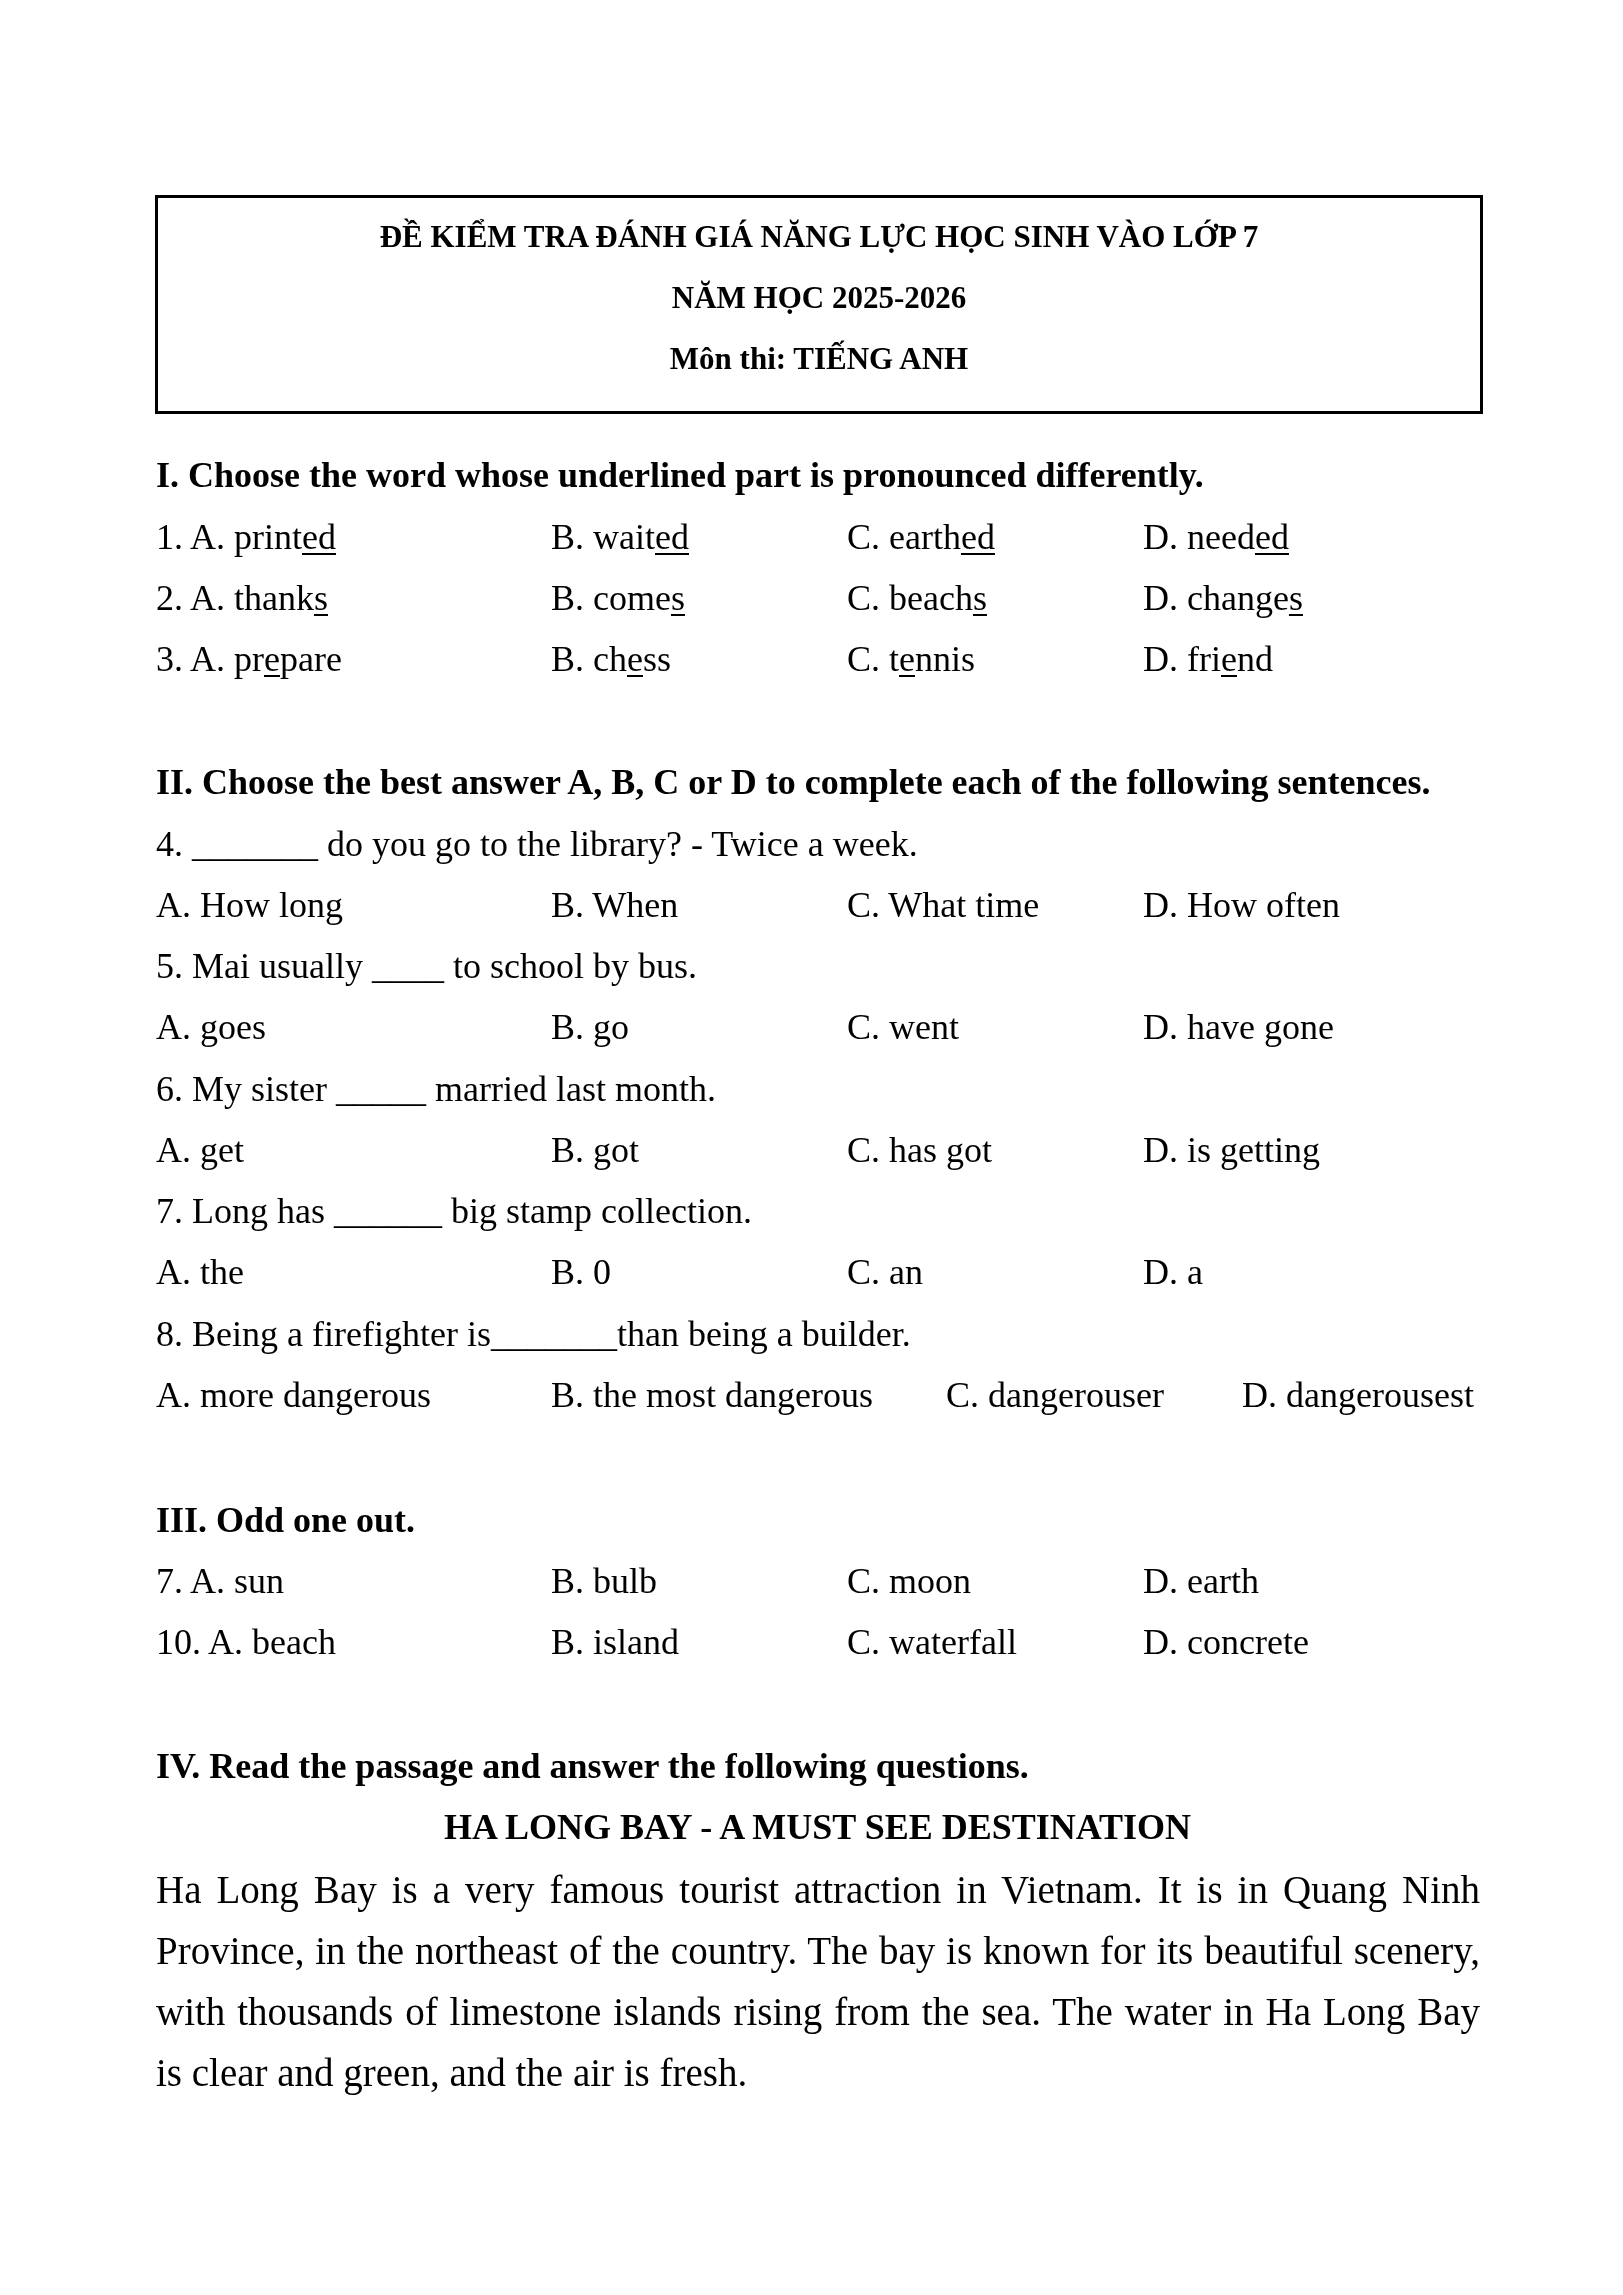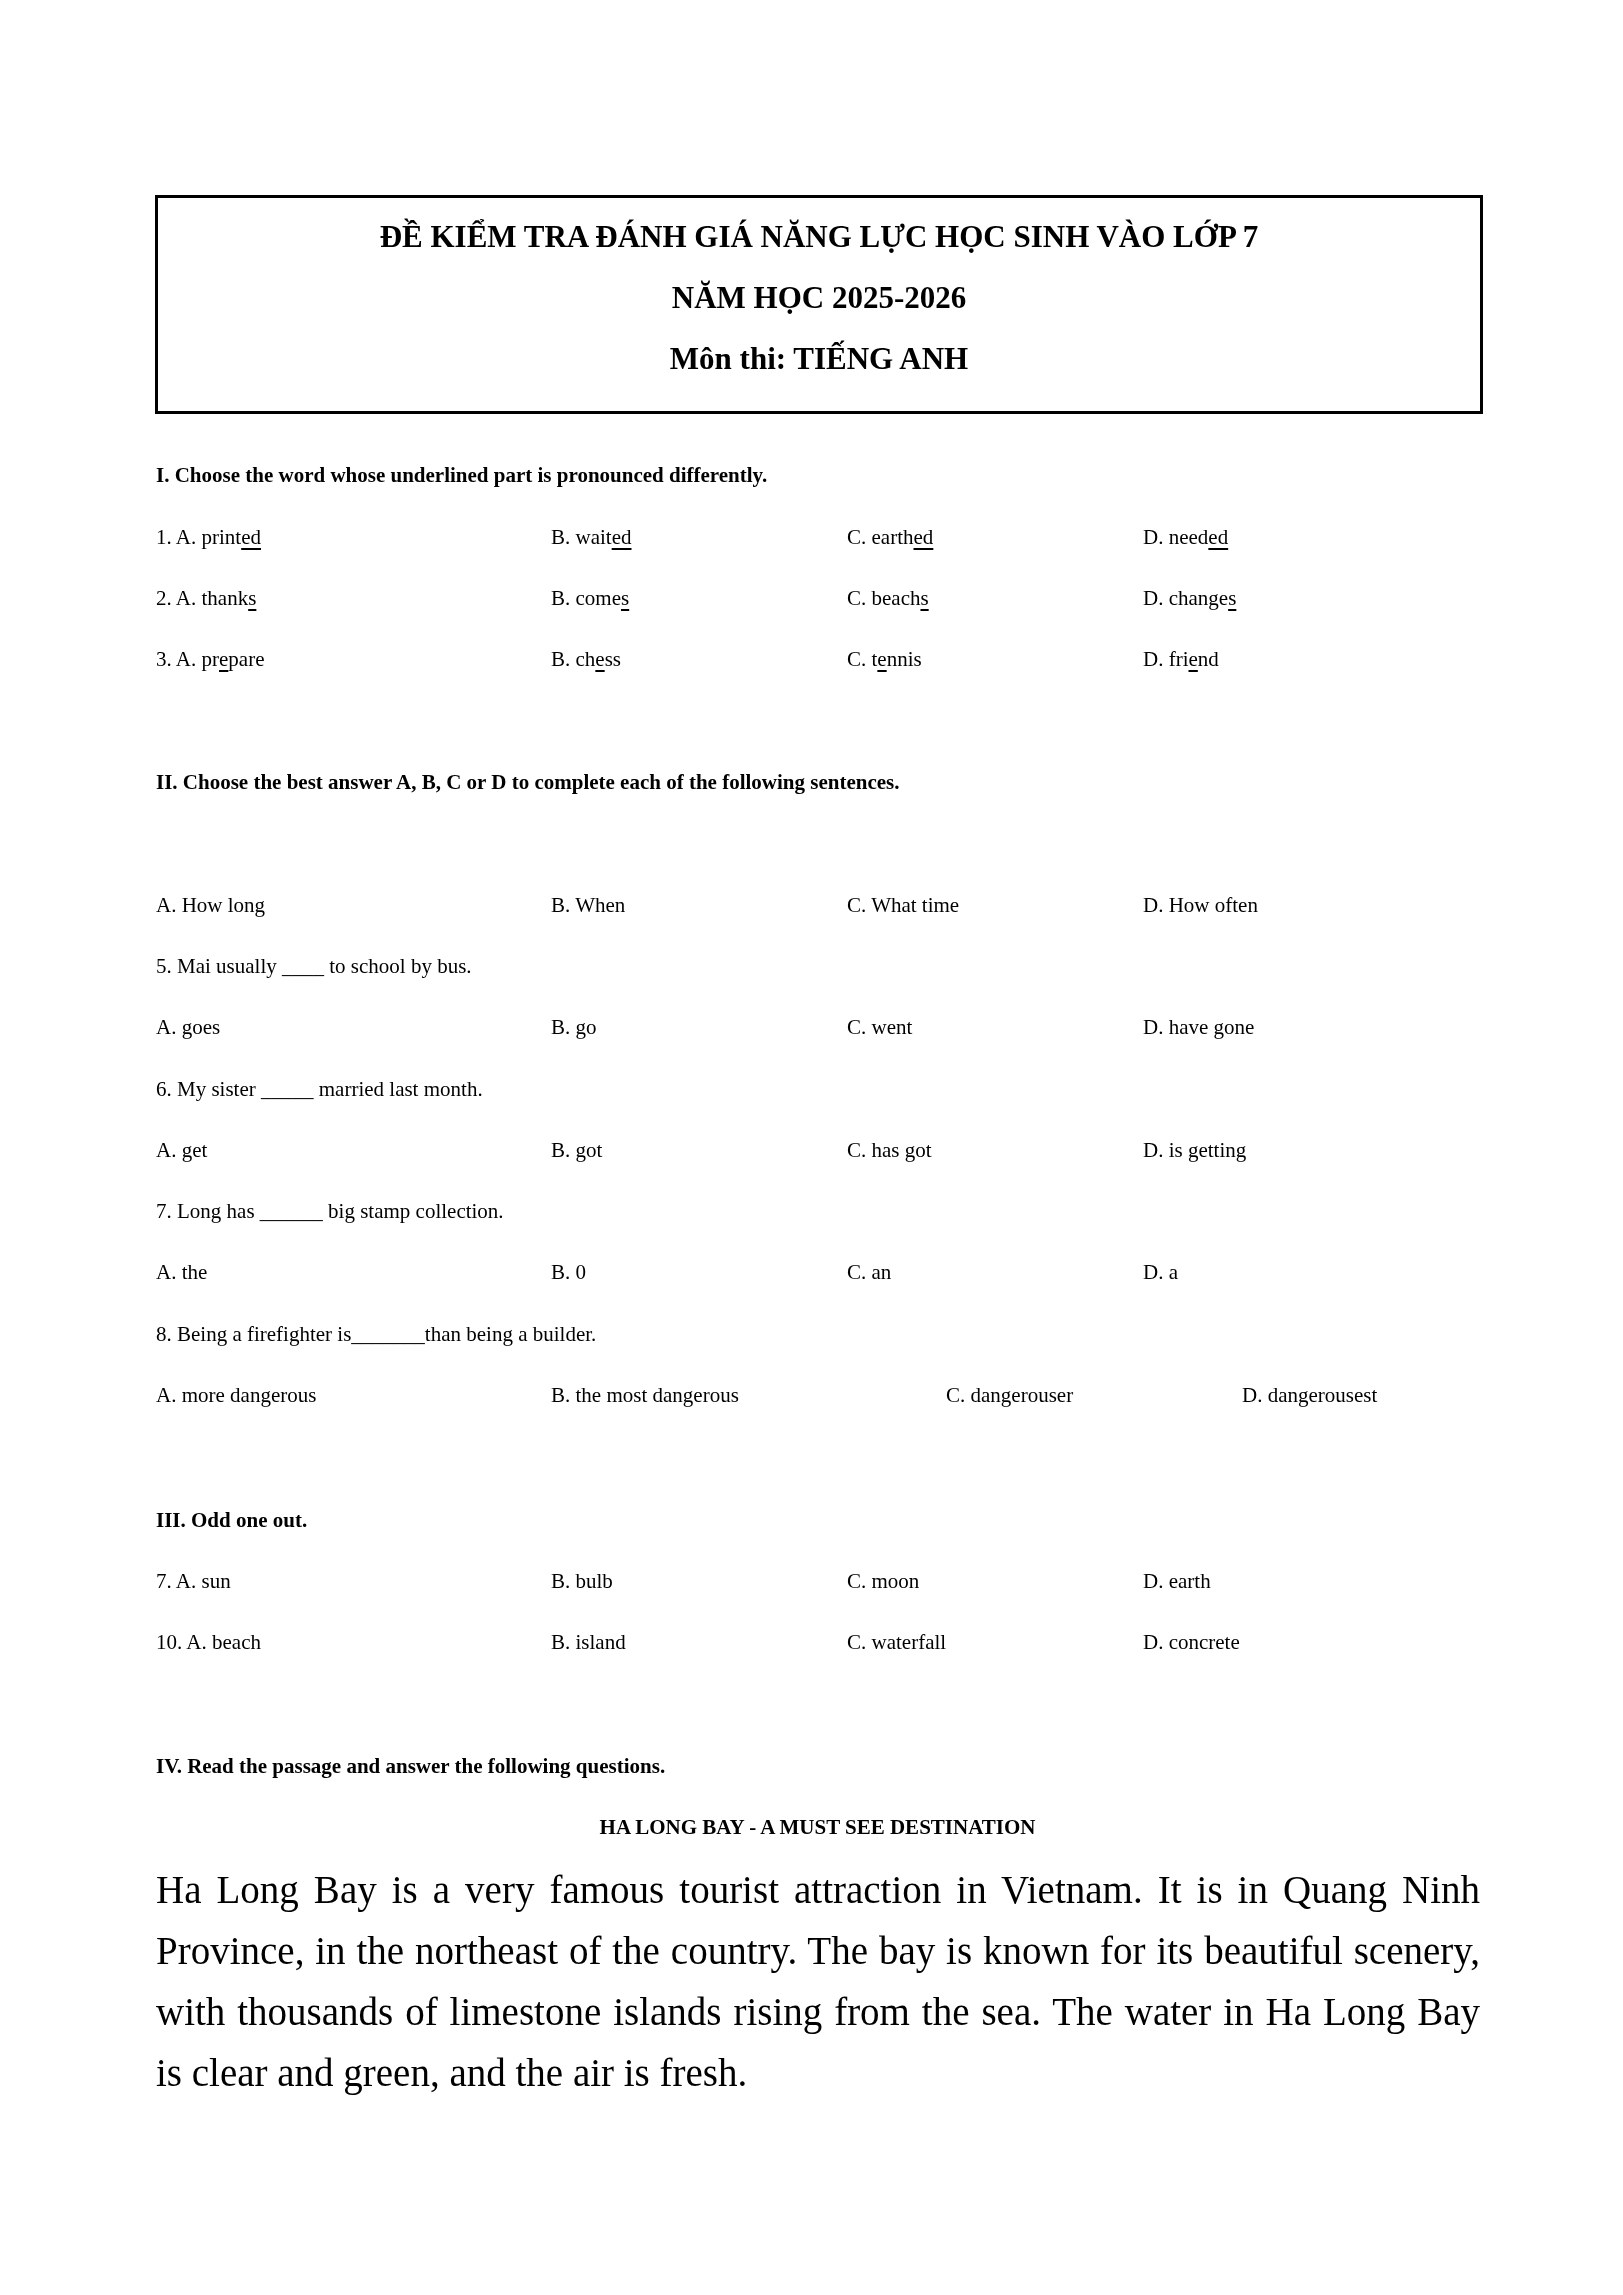--- a/index.html
+++ b/index.html
@@ -3,21 +3,21 @@
 <meta charset="utf-8">
 <style>
   html, body { margin: 0; padding: 0; background: #ffffff; }
   body { width: 1623px; height: 2295px; position: relative; overflow: hidden;
          font-family: "Liberation Serif", "DejaVu Serif", serif; color: #000; }
   .page { position: absolute; left: 0; top: 0; width: 1357px; height: 2295px; }
   .header-box { position: absolute; left: 155px; top: 195px; width: 1322px; height: 213px;
                 border: 3.1px solid #000; box-sizing: content-box; }
   .hline { position: absolute; left: 0; right: 0; text-align: center; font-weight: bold;
            font-size: 31px; line-height: 38px; }
-  .line { position: absolute; font-size: 21px; line-height: 38px; white-space: nowrap; font-family: Liberation Serif, serif; }
+  .line { position: absolute; font-size: 36px; line-height: 38px; white-space: nowrap; font-family: Liberation Serif, serif; }
   .bold { font-weight: bold; }
   .center { left: 155px; width: 1325px; text-align: center; }
   u { text-decoration: underline; text-decoration-thickness: 2.4px; text-underline-offset: 3.9px; }
   .para { position: absolute; left: 156px; width: 1324px; font-size: 39px; line-height: 61px;
           text-align: justify; }
 </style>
 </head>
 <body>
 
 <div class="page">
@@ -40,20 +40,21 @@
   <div class="line" style="left:847px; top:579px"><span>C.</span> <span>beach</span><u>s</u><span></span></div>
   <div class="line" style="left:1143px; top:579px"><span>D.</span> <span>change</span><u>s</u><span></span></div>
 
   <div class="line" style="left:156px; top:640px"><span>3.</span> <span>A.</span> <span>pr</span><u>e</u><span>pare</span></div>
   <div class="line" style="left:551px; top:640px"><span>B.</span> <span>ch</span><u>e</u><span>ss</span></div>
   <div class="line" style="left:847px; top:640px"><span>C.</span> <span>t</span><u>e</u><span>nnis</span></div>
   <div class="line" style="left:1143px; top:640px"><span>D.</span> <span>fri</span><u>e</u><span>nd</span></div>
 
   <div class="line bold" style="left:156px; top:763px">II. Choose the best answer A, B, C or D to complete each of the following sentences.</div>
 
+  <div class="line" style="left:156px; top:825px">4. _______ do you go to the library? - Twice a week.</div>
   <div class="line" style="left:156px; top:886px">A. How long</div>
   <div class="line" style="left:551px; top:886px">B. When</div>
   <div class="line" style="left:847px; top:886px">C. What time</div>
   <div class="line" style="left:1143px; top:886px">D. How often</div>
 
   <div class="line" style="left:156px; top:947px">5. Mai usually ____ to school by bus.</div>
   <div class="line" style="left:156px; top:1008px">A. goes</div>
   <div class="line" style="left:551px; top:1008px">B. go</div>
   <div class="line" style="left:847px; top:1008px">C. went</div>
   <div class="line" style="left:1143px; top:1008px">D. have gone</div>

